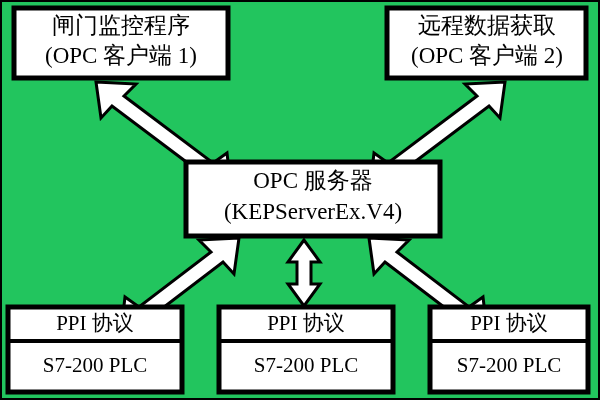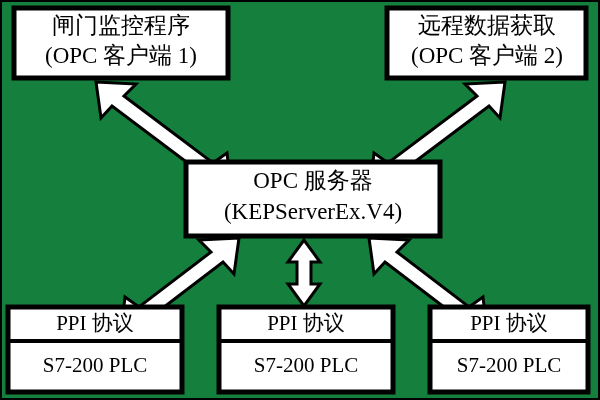--- a/index.html
+++ b/index.html
@@ -4,21 +4,21 @@
 <style>
   html, body {
     margin: 0;
     padding: 0;
     background: #ffffff;
   }
   #diagram-root {
     position: relative;
     width: 600px;
     height: 400px;
-    background: #15803d;
+    background: #22c55e;
     overflow: hidden;
     font-family: "Liberation Serif", "DejaVu Serif", serif;
   }
   #diagram-svg {
     display: block;
     width: 600px;
     height: 400px;
   }
   .box-rect {
     fill: #ffffff;

